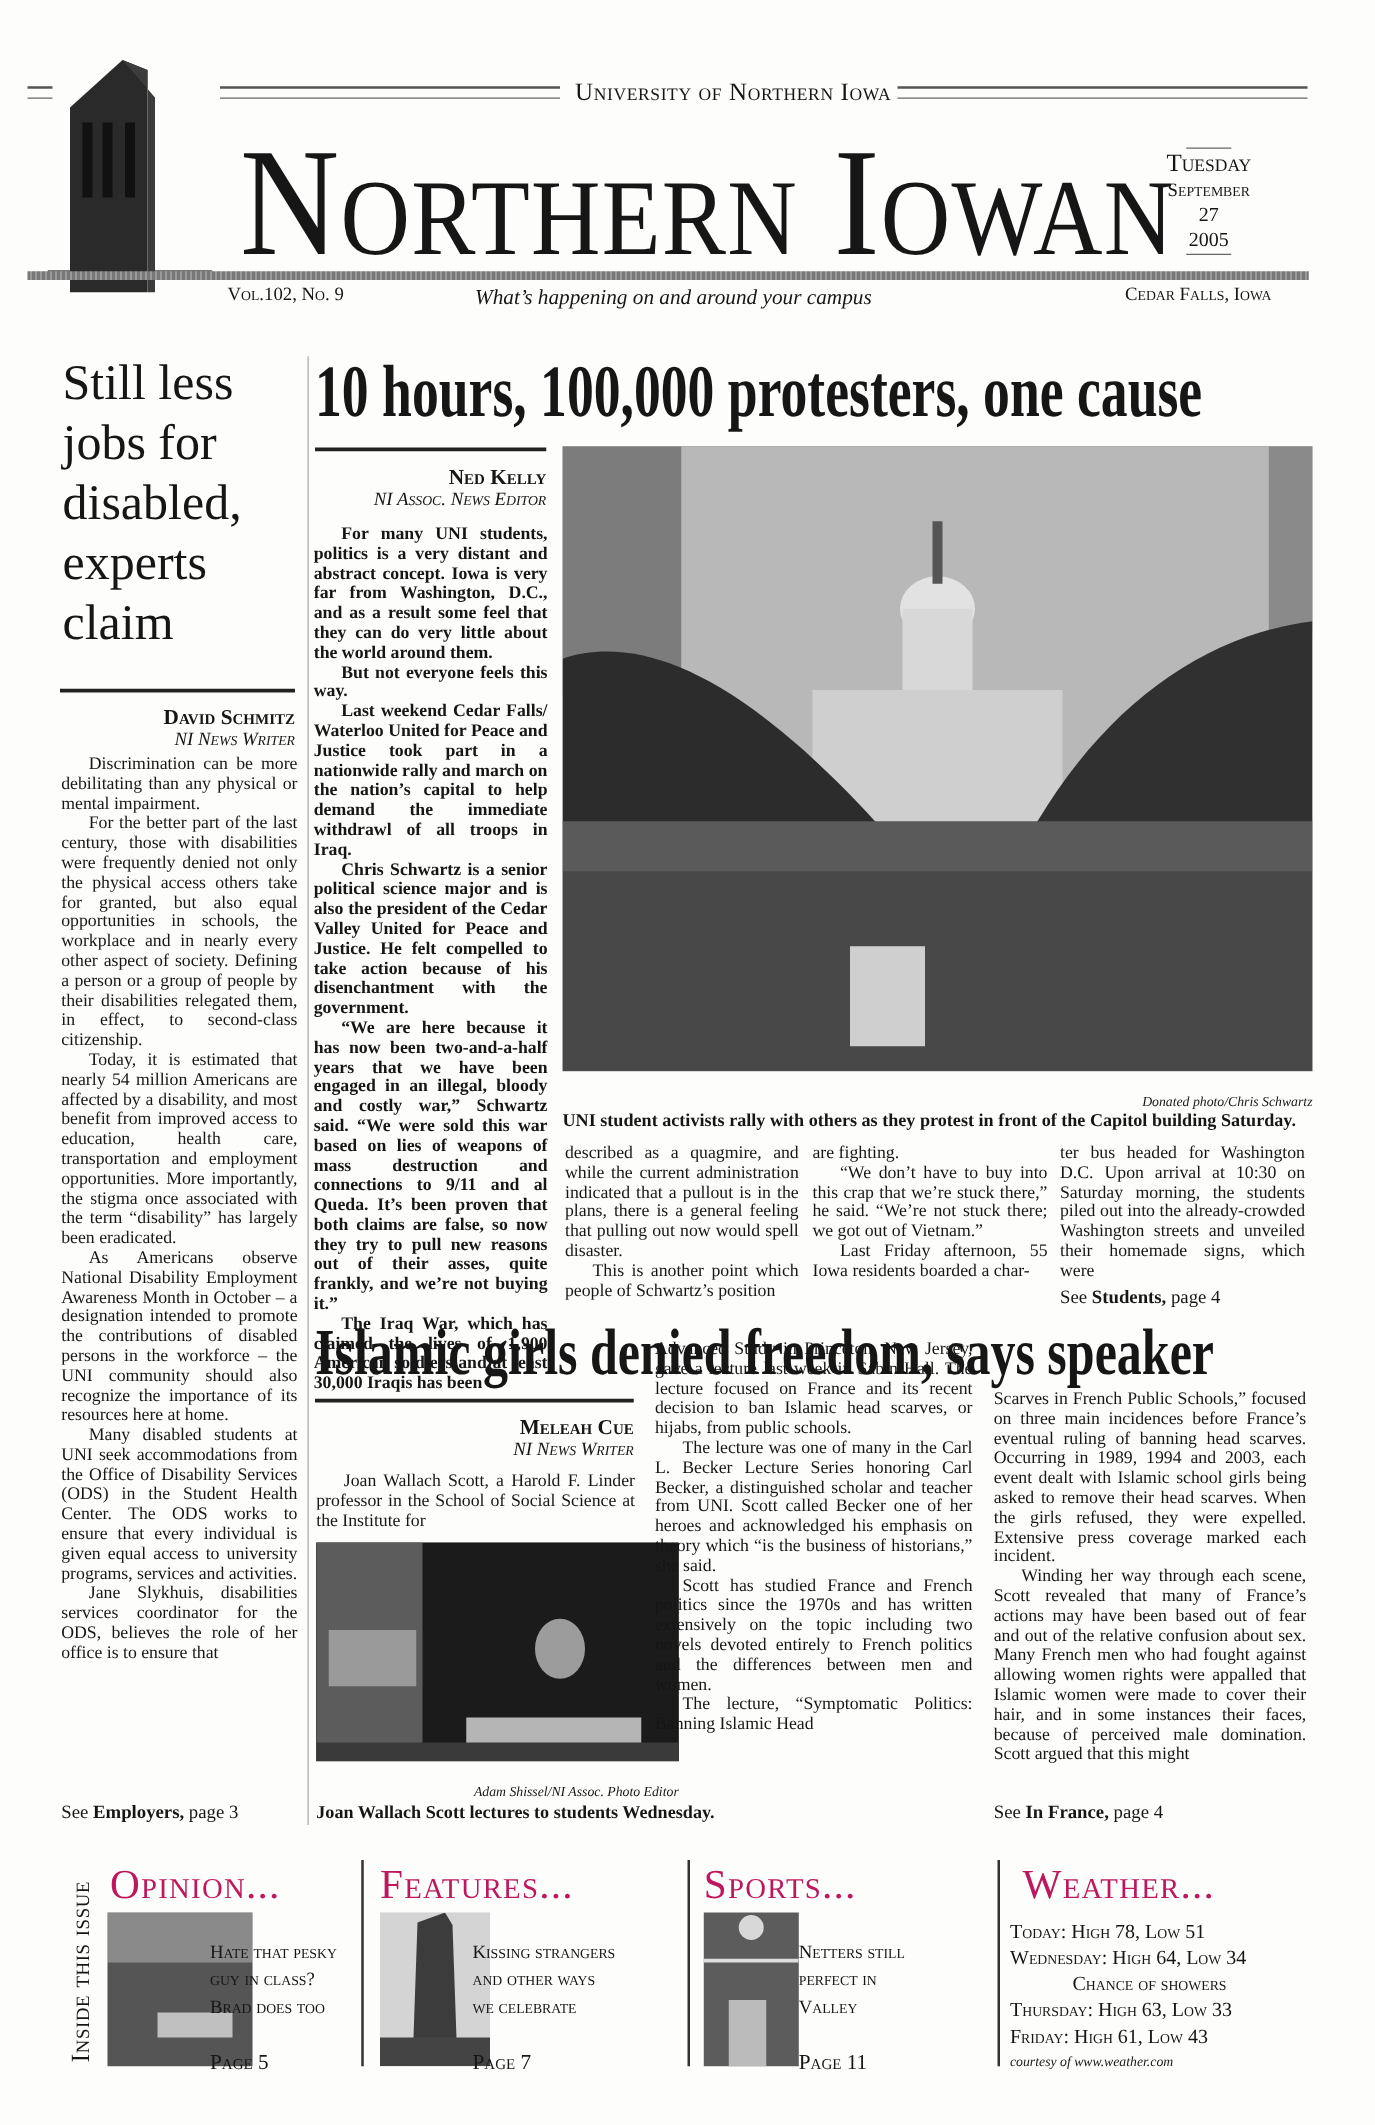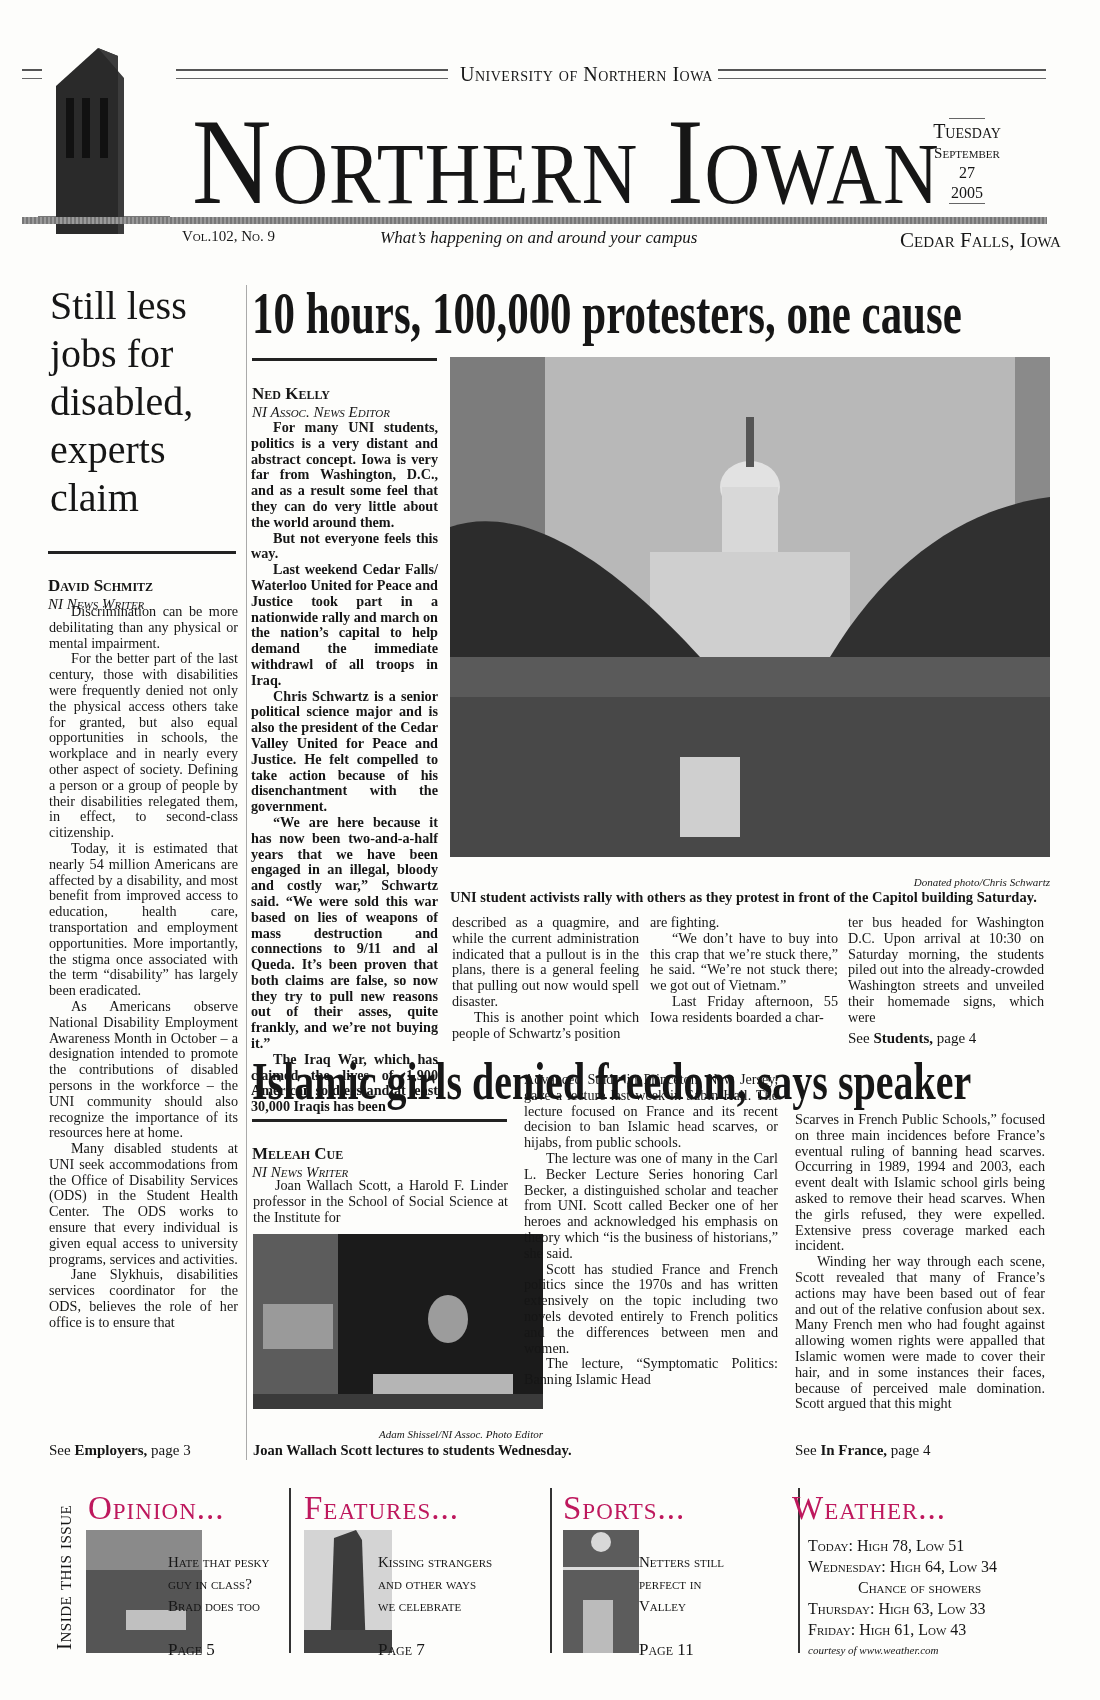--- a/index.html
+++ b/index.html
@@ -15,27 +15,27 @@
                 font-variant: small-caps; letter-spacing: 1px; transform: scaleY(1.12); transform-origin: top left; }
   .tower { position: absolute; left: 38px; top: 48px; width: 132px; height: 186px; }
   .mast-date { position: absolute; left: 920px; top: 118px; width: 94px; text-align: center; font-variant: small-caps; line-height: 1.25; }
   .mast-date .day { font-size: 20px; }
   .mast-date .month { font-size: 15px; }
   .mast-date .num { font-size: 16px; }
   .mast-date .tick { width: 36px; margin: 0 auto; border-top: 1px solid #666; }
   .mast-bar { position: absolute; left: 22px; top: 217px; width: 1025px; height: 7px; background: repeating-linear-gradient(90deg,#777 0 2px,#9a9a9a 2px 4px); }
   .mast-vol { position: absolute; left: 182px; top: 228px; font-size: 15px; font-variant: small-caps; }
   .mast-tag { position: absolute; left: 380px; top: 228px; font-size: 17px; font-style: italic; font-weight: normal; }
-  .mast-city { position: absolute; left: 900px; top: 228px; font-size: 21px; font-variant: small-caps; }
+  .mast-city { position: absolute; left: 900px; top: 228px; font-size: 15px; font-variant: small-caps; }
 
   
   .col-rule { position: absolute; width: 0; border-left: 1px solid #aaa; }
   .body-text { font-size: 14.2px; line-height: 15.8px; text-align: justify; hyphens: auto; }
   .body-text p { margin: 0; text-indent: 22px; }
-  .byline { text-align: left; margin-top: 20px; }
+  .byline { text-align: right; margin-top: 8px; }
   .byline .name { font-variant: small-caps; font-weight: bold; font-size: 17px; }
   .byline .role { font-variant: small-caps; font-style: italic; font-size: 15px; }
   .hr-thick { height: 3px; background: #222; }
 
   .left-head { position: absolute; left: 50px; top: 282px; width: 190px; font-size: 40px; line-height: 48px; }
   .headline { position: absolute; font-family: "Liberation Serif", serif; font-weight: bold; transform-origin: top left; white-space: nowrap; }
 
   .caption-credit { font-size: 11px; font-style: italic; text-align: right; }
   .caption { font-size: 14.5px; font-weight: bold; }
   .see { font-size: 15px; text-align: left; }
@@ -254,21 +254,21 @@
     </svg>
   </div>
   <div class="teaser" style="left:639px;top:1551px;">
     <div>Netters still</div>
     <div>perfect in</div>
     <div>Valley</div>
     <div style="margin-top:22px;font-size:17px;">Page 11</div>
   </div>
   <div class="col-rule" style="left:798px;top:1488px;height:165px;border-left:2px solid #333;"></div>
 
-  <div class="sec-title" style="left:792px;top:1490px;">Weather...</div>
+  <div class="sec-title" style="left:818px;top:1490px;">Weather...</div>
   <div class="weather">
     <div>Today: High 78, Low 51</div>
     <div>Wednesday: High 64, Low 34</div>
     <div style="padding-left:50px;">Chance of showers</div>
     <div>Thursday: High 63, Low 33</div>
     <div>Friday: High 61, Low 43</div>
     <div style="font-variant:normal;font-style:italic;font-size:11px;width:230px;">courtesy of www.weather.com</div>
   </div>
 </div>
 

